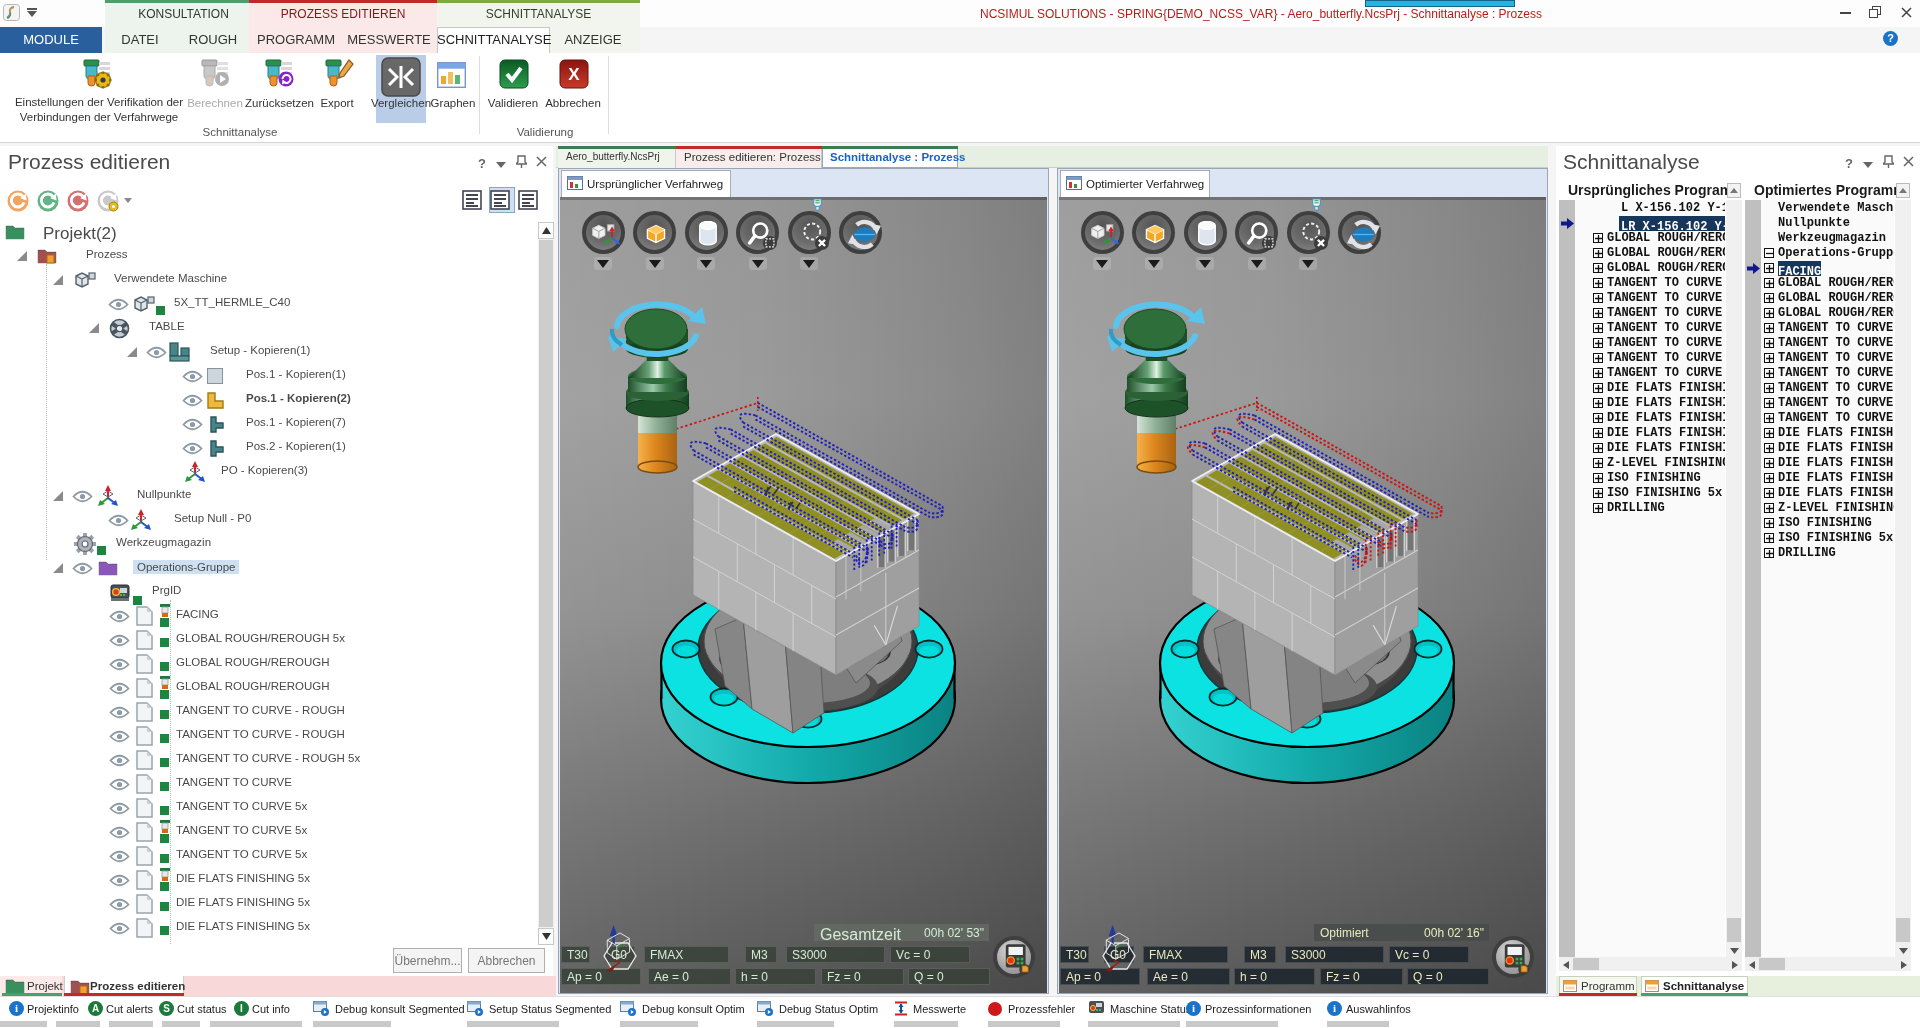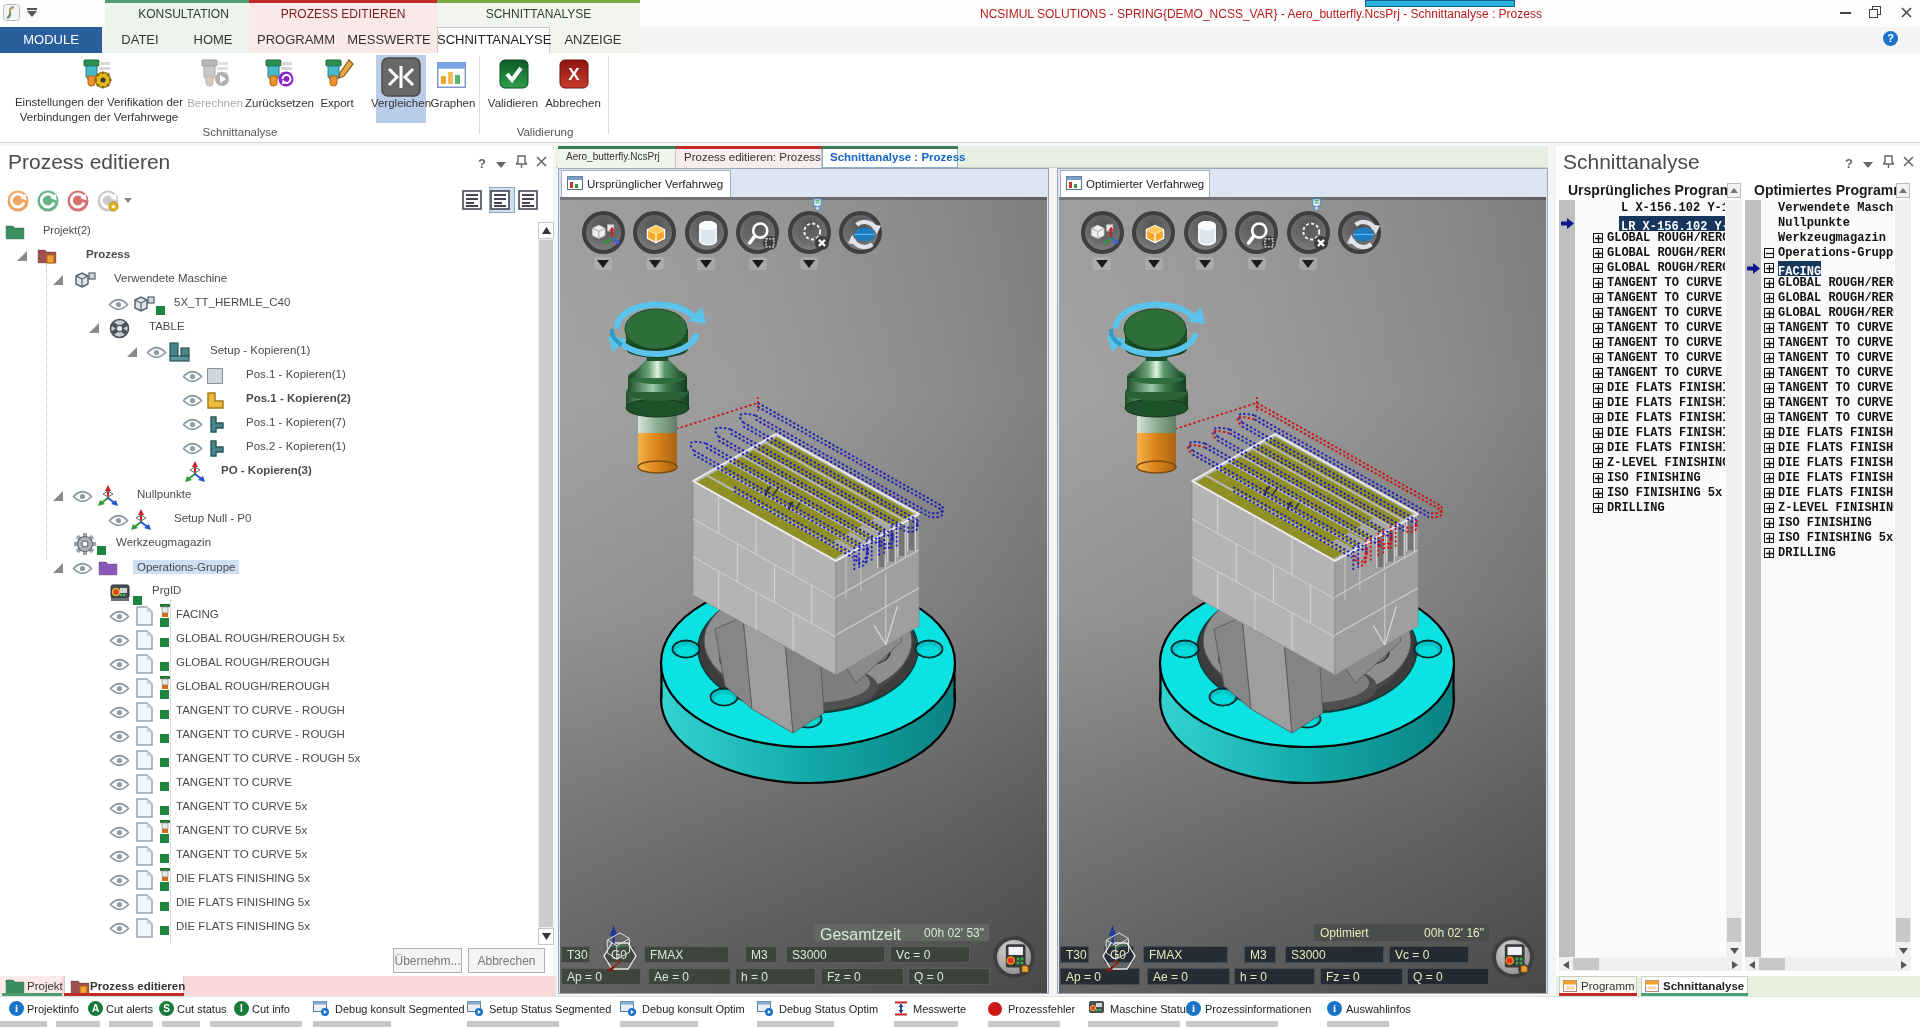--- a/index.html
+++ b/index.html
@@ -32,21 +32,21 @@
     <div class="abs" style="left:105px;top:0;width:144px;height:3px;background:#4f9d6d"></div>
     <div class="abs tx" style="left:105px;top:7px;width:157px;text-align:center;font-size:12px;color:#2a3a30">KONSULTATION</div>
     <div class="abs" style="left:249px;top:0;width:188px;height:53px;background:#fbe9e9"></div>
     <div class="abs" style="left:249px;top:0;width:188px;height:3px;background:#c22a2a"></div>
     <div class="abs tx" style="left:249px;top:7px;width:188px;text-align:center;font-size:12px;color:#7a1a1a">PROZESS EDITIEREN</div>
     <div class="abs" style="left:437px;top:0;width:203px;height:53px;background:#f2f5ee"></div>
     <div class="abs" style="left:437px;top:0;width:203px;height:3px;background:#7fa943"></div>
     <div class="abs tx" style="left:437px;top:7px;width:203px;text-align:center;font-size:12px;color:#33402a">SCHNITTANALYSE</div>
     <div class="abs" style="left:0;top:27px;width:102px;height:26px;background:#2a5f9e;color:#fff;font-size:13px;text-align:center;line-height:26px">MODULE</div>
     <div class="abs tx" style="left:80px;top:27px;width:120px;height:26px;font-size:13px;color:#333;text-align:center;line-height:25px">DATEI</div>
-    <div class="abs tx" style="left:153px;top:27px;width:120px;height:26px;font-size:13px;color:#333;text-align:center;line-height:25px">HOME</div>
+    <div class="abs tx" style="left:153px;top:27px;width:120px;height:26px;font-size:13px;color:#333;text-align:center;line-height:25px">ROUGH</div>
     <div class="abs tx" style="left:236px;top:27px;width:120px;height:26px;font-size:13px;color:#333;text-align:center;line-height:25px">PROGRAMM</div>
     <div class="abs tx" style="left:329px;top:27px;width:120px;height:26px;font-size:13px;color:#333;text-align:center;line-height:25px">MESSWERTE</div>
     <div class="abs tx" style="left:533px;top:27px;width:120px;height:26px;font-size:13px;color:#333;text-align:center;line-height:25px">ANZEIGE</div>
     <div class="abs" style="left:437px;top:27px;width:113px;height:27px;background:#fff;border:1px solid #c8c8c8;border-bottom:none"></div>
     <div class="abs tx" style="left:437px;top:27px;width:113px;height:26px;font-size:13px;color:#222;text-align:center;line-height:25px">SCHNITTANALYSE</div>
     <div class="abs" style="left:0;top:53px;width:1920px;height:90px;background:#fff;border-bottom:1px solid #d4d4d4"></div>
     <div class="abs" style="left:376px;top:55px;width:50px;height:68px;background:#b9cde8"></div>
     <svg class="abs" style="left:79px;top:58px" width="36" height="34" viewBox="0 0 36 34">
       <g transform="translate(1,1)">
         <rect x="4" y="1" width="15" height="6" rx="1" fill="#2d8f4e" stroke="#1a6a36" stroke-width="1"></rect>
@@ -204,30 +204,30 @@
         <line x1="4" y1="5" x2="16" y2="5" stroke="#445" stroke-width="2"></line>
         <line x1="4" y1="9" x2="16" y2="9" stroke="#445" stroke-width="2"></line>
         <line x1="4" y1="13" x2="12" y2="13" stroke="#445" stroke-width="2"></line>
         <line x1="4" y1="16" x2="16" y2="16" stroke="#445" stroke-width="2"></line>
       </svg>
     </div>
     <svg class="abs" style="left:5px;top:223px" width="20" height="17" viewBox="0 0 20 17">
       <path d="M1,3 h7 l2,2 h9 v11 h-18 Z" fill="#3a8f5f" stroke="#333" stroke-opacity="0.35" stroke-width="1"></path>
       <path d="M1,6 h18 v10 h-18 Z" fill="#3a8f5f"></path>
     </svg>
-    <div class="abs tx" style="left:43px;top:224px;font-size:11px;color:#4a4a4a;font-weight:normal;">Projekt(2)</div>
+    <div class="abs tx" style="left:43px;top:224px;font-size:17px;color:#4a4a4a;font-weight:normal;">Projekt(2)</div>
     <svg class="abs" style="left:16px;top:250px" width="13" height="12" viewBox="0 0 13 12">
       <polygon points="11,1 11,11 1,11" fill="#8a8a8a"></polygon>
     </svg>
     <svg class="abs" style="left:37px;top:247px" width="20" height="17" viewBox="0 0 20 17">
       <path d="M1,3 h7 l2,2 h9 v11 h-18 Z" fill="#a05050" stroke="#333" stroke-opacity="0.35" stroke-width="1"></path>
       <path d="M1,6 h18 v10 h-18 Z" fill="#a05050"></path>
       <rect x="10" y="8" width="7" height="8" fill="#f0a030" stroke="#b06a10" stroke-width="1"></rect>
     </svg>
-    <div class="abs tx" style="left:86px;top:248px;font-size:11.5px;color:#4a4a4a;font-weight:bold;">Prozess</div>
+    <div class="abs tx" style="left:86px;top:248px;font-size:11.5px;color:#4a4a4a;font-weight:normal;">Prozess</div>
     <svg class="abs" style="left:52px;top:274px" width="13" height="12" viewBox="0 0 13 12">
       <polygon points="11,1 11,11 1,11" fill="#8a8a8a"></polygon>
     </svg>
     <svg class="abs" style="left:74px;top:271px" width="22" height="18" viewBox="0 0 22 18">
       <path d="M2,5 l6,-3 6,3 v8 l-6,3 -6,-3 Z" fill="#dfe5ea" stroke="#55606a" stroke-width="1.4"></path>
       <path d="M2,5 l6,3 v8" fill="none" stroke="#55606a" stroke-width="1.2"></path>
       <path d="M8,8 l6,-3" fill="none" stroke="#55606a" stroke-width="1.2"></path>
       <rect x="15" y="2" width="6" height="6" fill="#cfd6dc" stroke="#55606a" stroke-width="1.2"></rect>
     </svg>
     <div class="abs tx" style="left:114px;top:272px;font-size:11.5px;color:#4a4a4a;font-weight:normal;">Verwendete Maschine</div>
@@ -297,21 +297,21 @@
     <div class="abs tx" style="left:246px;top:440px;font-size:11.5px;color:#4a4a4a;font-weight:normal;">Pos.2 - Kopieren(1)</div>
     <svg class="abs" style="left:184px;top:461px" width="22" height="22" viewBox="0 0 22 22">
       <line x1="11" y1="13" x2="11" y2="3" stroke="#cc2222" stroke-width="2"></line>
       <polygon points="11,0 14,6 8,6" fill="#cc2222"></polygon>
       <line x1="11" y1="13" x2="3" y2="19" stroke="#2a9a3a" stroke-width="2"></line>
       <polygon points="1,21 3,15 8,19" fill="#2a9a3a"></polygon>
       <line x1="11" y1="13" x2="19" y2="19" stroke="#2255cc" stroke-width="2"></line>
       <polygon points="21,21 14,19 19,15" fill="#2255cc"></polygon>
       <path d="M6,9 l5,-3 l5,3 l-5,3 Z" fill="none" stroke="#667" stroke-width="1"></path>
     </svg>
-    <div class="abs tx" style="left:221px;top:464px;font-size:11.5px;color:#4a4a4a;font-weight:bold;">PO - Kopieren(3)</div>
+    <div class="abs tx" style="left:221px;top:464px;font-size:11.5px;color:#4a4a4a;font-weight:normal;">PO - Kopieren(3)</div>
     <svg class="abs" style="left:52px;top:490px" width="13" height="12" viewBox="0 0 13 12">
       <polygon points="11,1 11,11 1,11" fill="#8a8a8a"></polygon>
     </svg>
     <svg class="abs" style="left:72px;top:490px" width="21" height="13" viewBox="0 0 21 13">
       <path d="M1.5,6.5 Q10.5,-3 19.5,6.5 Q10.5,16 1.5,6.5 Z" fill="none" stroke="#8e9aa6" stroke-width="1.8"></path>
       <circle cx="10.5" cy="6.5" r="2.6" fill="#8e9aa6"></circle>
     </svg>
     <svg class="abs" style="left:97px;top:485px" width="22" height="22" viewBox="0 0 22 22">
       <line x1="11" y1="13" x2="11" y2="3" stroke="#cc2222" stroke-width="2"></line>
       <polygon points="11,0 14,6 8,6" fill="#cc2222"></polygon>

